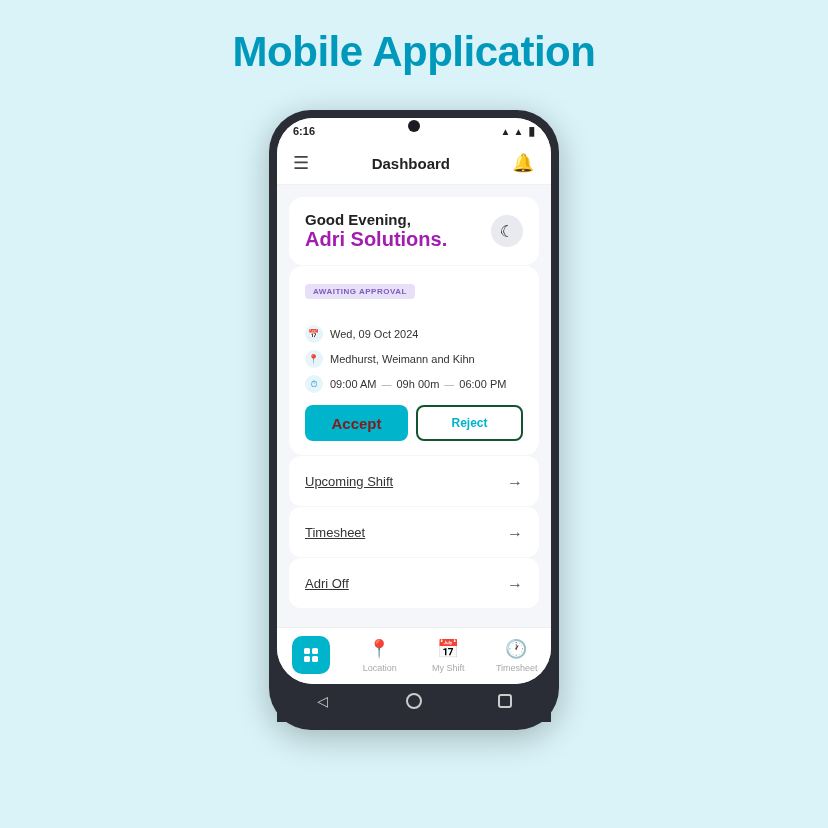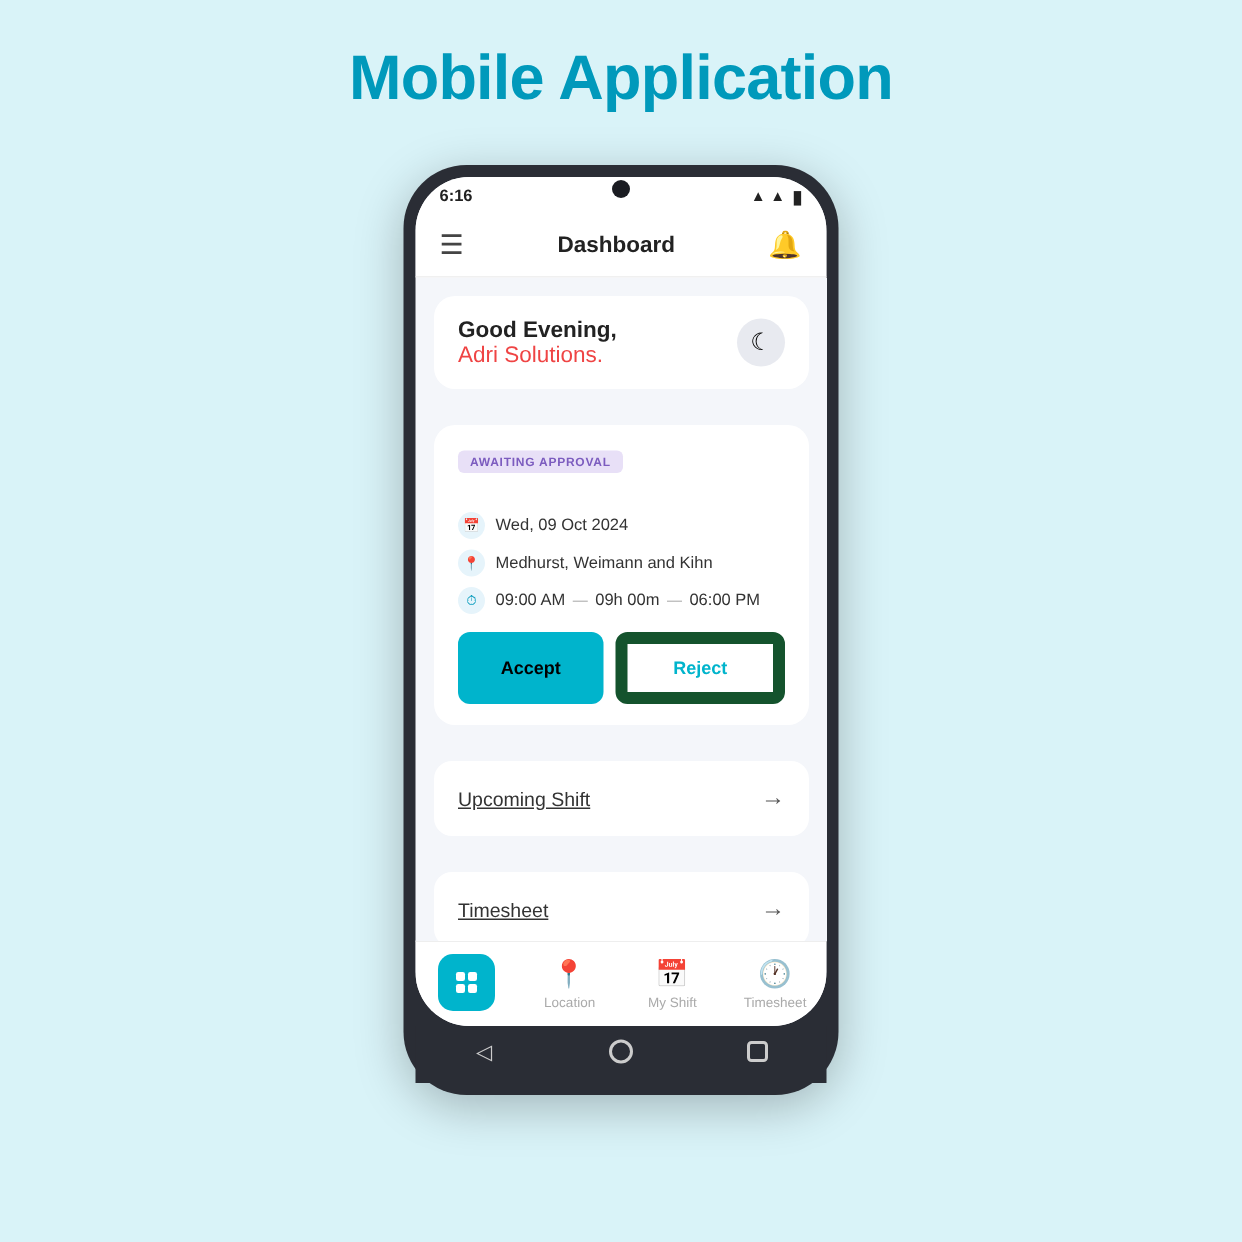--- a/index.html
+++ b/index.html
@@ -86,35 +86,35 @@
     .bell-icon { font-size: 18px; color: #444; cursor: pointer; }
 
     
     .scroll-content {
       flex: 1;
       overflow-y: auto;
       background: #f4f6fa;
       padding: 12px;
       display: flex;
       flex-direction: column;
-      gap: 24px;
+      gap: 1px;
     }
     .scroll-content::-webkit-scrollbar { display: none; }
 
     
     .greeting-card {
       background: #fff;
       border-radius: 14px;
       padding: 14px 16px;
       display: flex;
       justify-content: space-between;
       align-items: center;
     }
     .greeting-text .hello { font-size: 15px; font-weight: 600; color: #222; }
-    .greeting-text .name { font-size: 15px; font-weight: 400; color: #ef4444; }
+    .greeting-text .name { font-size: 20px; font-weight: 700; color: #a21caf; }
     .moon-toggle {
       width: 32px;
       height: 32px;
       background: #e8eaf0;
       border-radius: 50%;
       display: flex;
       align-items: center;
       justify-content: center;
       font-size: 16px;
       cursor: pointer;
@@ -150,33 +150,33 @@
     }
     .icon-cal { background: #e6f4fb; color: #0099bb; }
     .icon-loc { background: #e6f4fb; color: #0099bb; }
     .icon-time { background: #e6f4fb; color: #0099bb; }
     .shift-time { display: flex; align-items: center; gap: 5px; }
     .time-divider { color: #aaa; font-size: 10px; }
     .shift-actions { display: flex; gap: 8px; margin-top: 12px; }
     .btn-accept {
       flex: 1;
       background: #00b4cc;
-      color: #000000;
+      color: #7f1d1d;
       border: none;
       border-radius: 8px;
       padding: 9px 0;
-      font-size: 12px;
+      font-size: 15px;
       font-weight: 600;
       cursor: pointer;
     }
     .btn-reject {
       flex: 1;
       background: #fff;
       color: #00b4cc;
-      border: 8px solid #14532d;
+      border: 2px solid #14532d;
       border-radius: 8px;
       padding: 9px 0;
       font-size: 12px;
       font-weight: 600;
       cursor: pointer;
     }
 
     
     .list-item {
       background: #fff;

